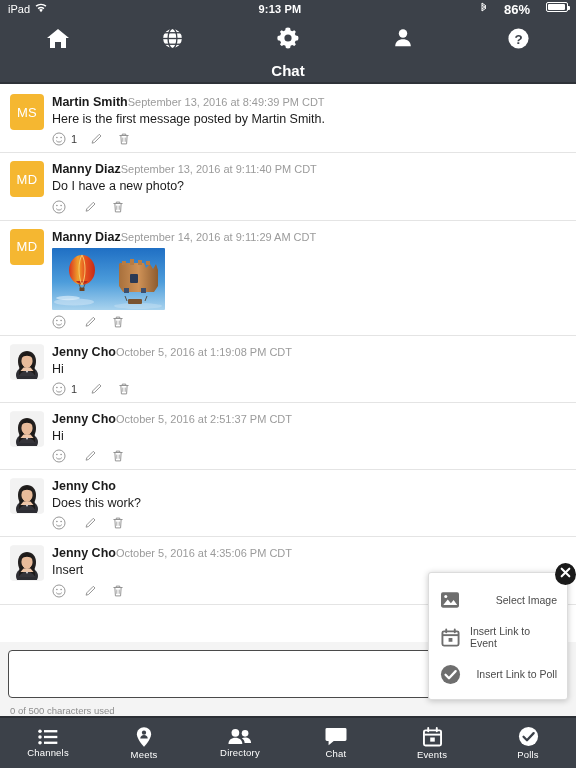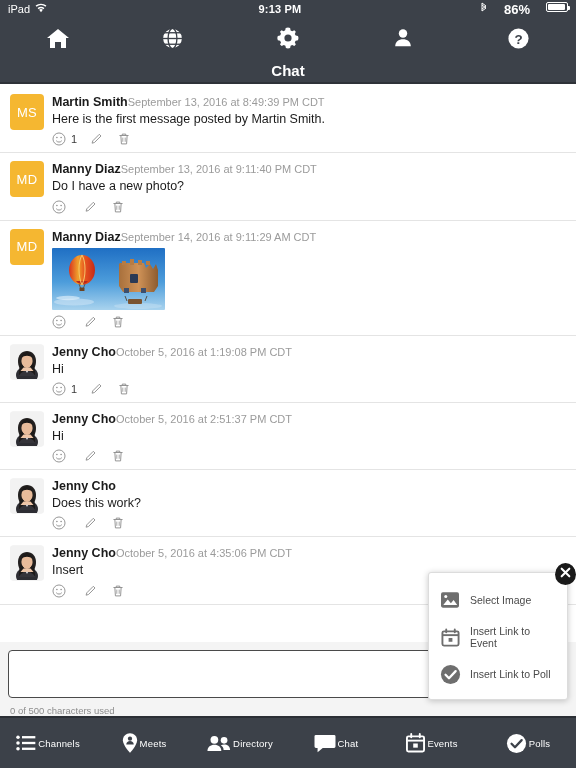--- a/index.html
+++ b/index.html
@@ -85,37 +85,37 @@
     font-family:"Liberation Sans", sans-serif; font-size:12px; color:#222;
   }
   .charcount { font-size:9.5px; color:#8d8d8d; padding:3px 2px 0 2px; }
 
   
   .tabbar {
     position:absolute; left:0; right:0; bottom:0; height:52px;
     background:#3c4149; display:flex; align-items:center;
     border-top:2px solid #2b2f35;
   }
-  .tab { flex:1; display:flex; flex-direction:row; align-items:center; justify-content:center; gap:2px; color:#fff;text-align:right; }
+  .tab { flex:1; display:flex; flex-direction:column; align-items:center; justify-content:center; gap:2px; color:#fff;text-align:right; }
   .tab .tlabel { font-size:9.5px; letter-spacing:.2px; }
   .tab svg { display:block; }
 
   
   .popup {
     position:absolute; right:8px; bottom:68px; width:140px;
     background:#fff; border:1px solid #dcdcdc; border-radius:3px;
     box-shadow:0 1px 6px rgba(0,0,0,.22); padding:16px 10px 12px 10px;
     z-index:20;
   }
   .popup-close {
     position:absolute; top:-9px; right:-9px; width:21px; height:21px;
     border-radius:50%; background:#1a1a1a; color:#fff;
     display:flex; align-items:center; justify-content:center;
   }
-  .pop-item { display:flex; align-items:center; gap:9px; margin-bottom:14px; }
+  .pop-item { display:flex; align-items:center; gap:9px; margin-bottom:14px;justify-content:space-between; }
   .pop-item:last-child { margin-bottom:2px; }
   .pop-label { font-size:10.5px; color:#4a4a4a; }
   .pop-ic { width:22px; height:22px; flex:0 0 22px; display:flex; align-items:center; justify-content:center; }
 </style>
 </head>
 <body>
 
 <div class="device">
 
   <div class="statusbar">

